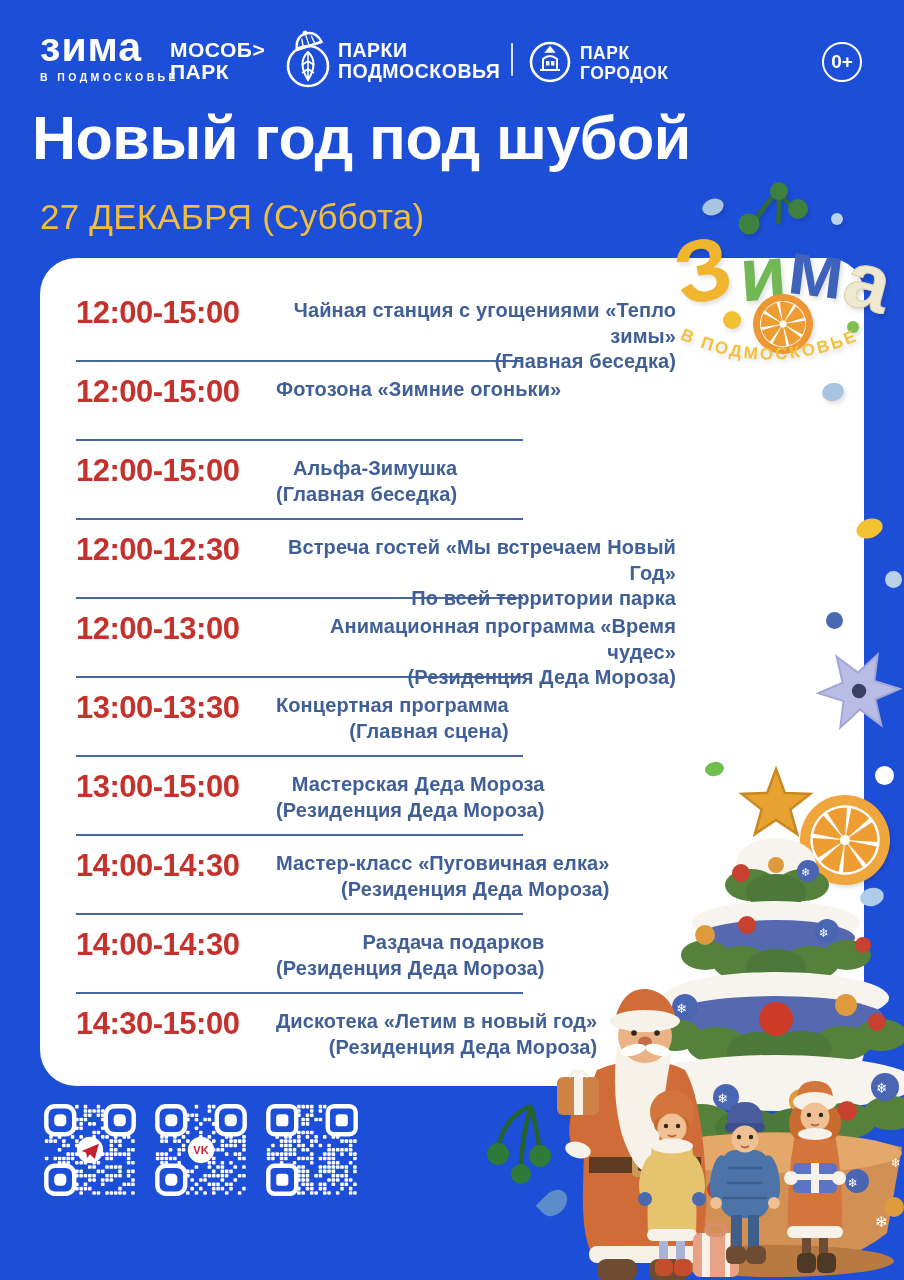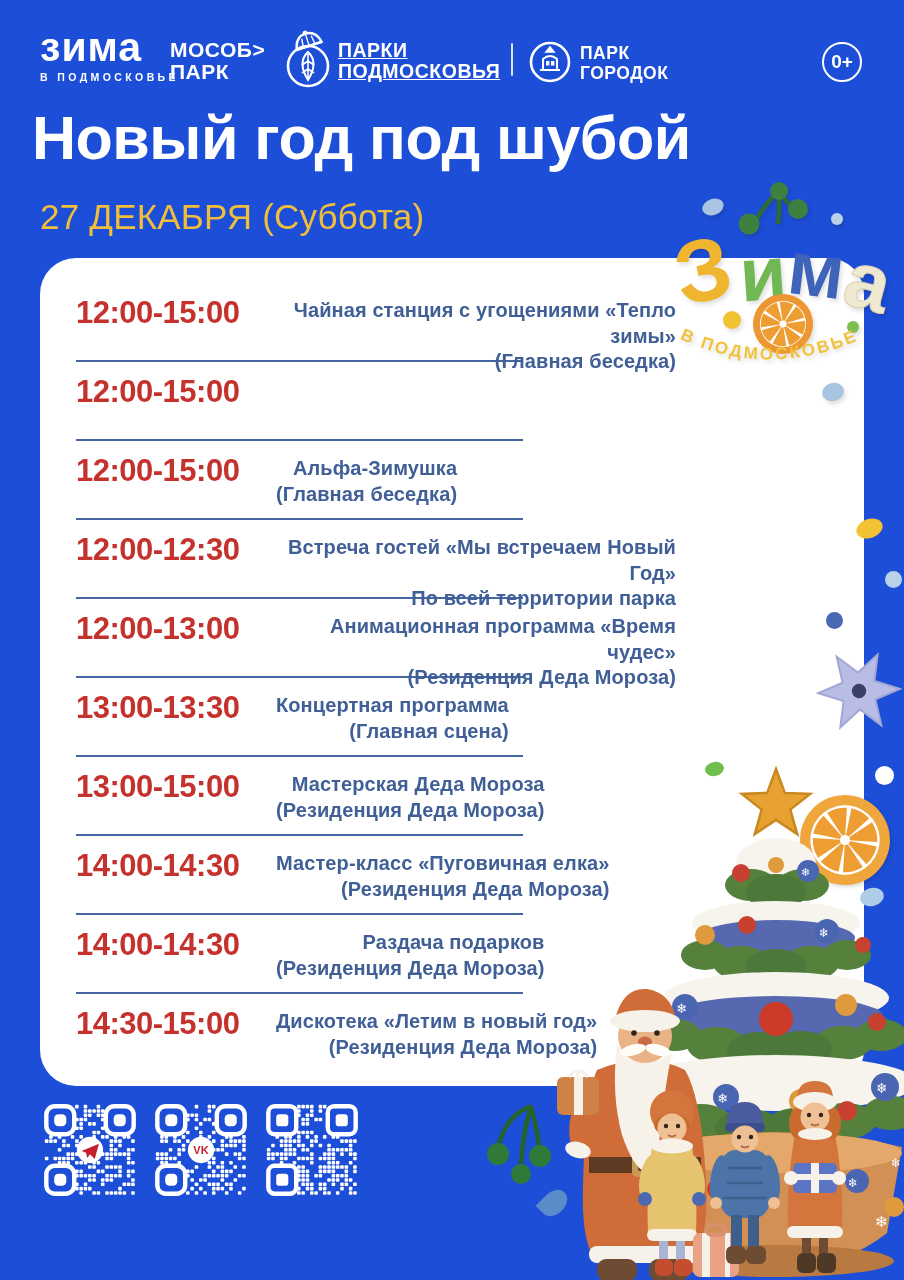--- a/index.html
+++ b/index.html
@@ -8,21 +8,21 @@
     background:#1d4ed8;overflow:hidden;
     font-family:"Liberation Sans","DejaVu Sans",sans-serif;
     -webkit-font-smoothing:antialiased;
   }
   .abs{position:absolute;}
   
   .hdr-zima{left:40px;top:30px;color:#fff;}
   .hdr-zima .word{font-size:41px;font-weight:bold;line-height:.85;letter-spacing:1px;}
   .hdr-zima .sub{font-size:10.5px;font-weight:bold;letter-spacing:3.4px;margin-top:6px;}
   .hdr-mosob{left:170px;top:39px;color:#fff;font-size:21px;font-weight:bold;line-height:1.05;letter-spacing:.5px;}
-  .hdr-parki-text{left:338px;top:40px;color:#fff;font-size:19.5px;font-weight:bold;line-height:1.1;letter-spacing:.5px;text-decoration:underline;}
+  .hdr-parki-text{left:338px;top:40px;color:#fff;font-size:19.5px;font-weight:bold;line-height:1.1;letter-spacing:.5px;}
   .hdr-sep{left:511px;top:43px;width:2px;height:33px;background:#fff;opacity:.85;border-radius:1px;}
   .hdr-gorodok-text{left:580px;top:44px;color:#fff;font-size:17.5px;font-weight:bold;line-height:1.12;letter-spacing:.5px;}
   .age-badge{left:822px;top:42px;width:40px;height:40px;border:2.5px solid #fff;border-radius:50%;
     color:#fff;font-size:19px;font-weight:bold;display:flex;align-items:center;justify-content:center;box-sizing:border-box;}
   
   .title{left:32px;top:103px;color:#fff;font-size:61px;font-weight:bold;letter-spacing:-.5px;}
   .date{left:40px;top:197px;color:#F1BE3B;font-size:35px;font-weight:normal;letter-spacing:.2px;}
   
   .card{left:40px;top:258px;width:824px;height:828px;background:#fff;border-radius:36px;z-index:1;}
   .schedule{position:absolute;left:36px;top:40px;width:600px;}
@@ -97,20 +97,21 @@
         <div class="sdesc">
           <div>Чайная станция с угощениями «Тепло зимы»</div>
           <div>(Главная беседка)</div>
         </div>
       </div>
       <hr class="sdiv">
 
       <div class="srow">
         <div class="stime">12:00-15:00</div>
         <div class="sdesc">
+          <div>Фотозона «Зимние огоньки»</div>
         </div>
       </div>
       <hr class="sdiv">
 
       <div class="srow">
         <div class="stime">12:00-15:00</div>
         <div class="sdesc">
           <div>Альфа-Зимушка</div>
           <div>(Главная беседка)</div>
         </div>

